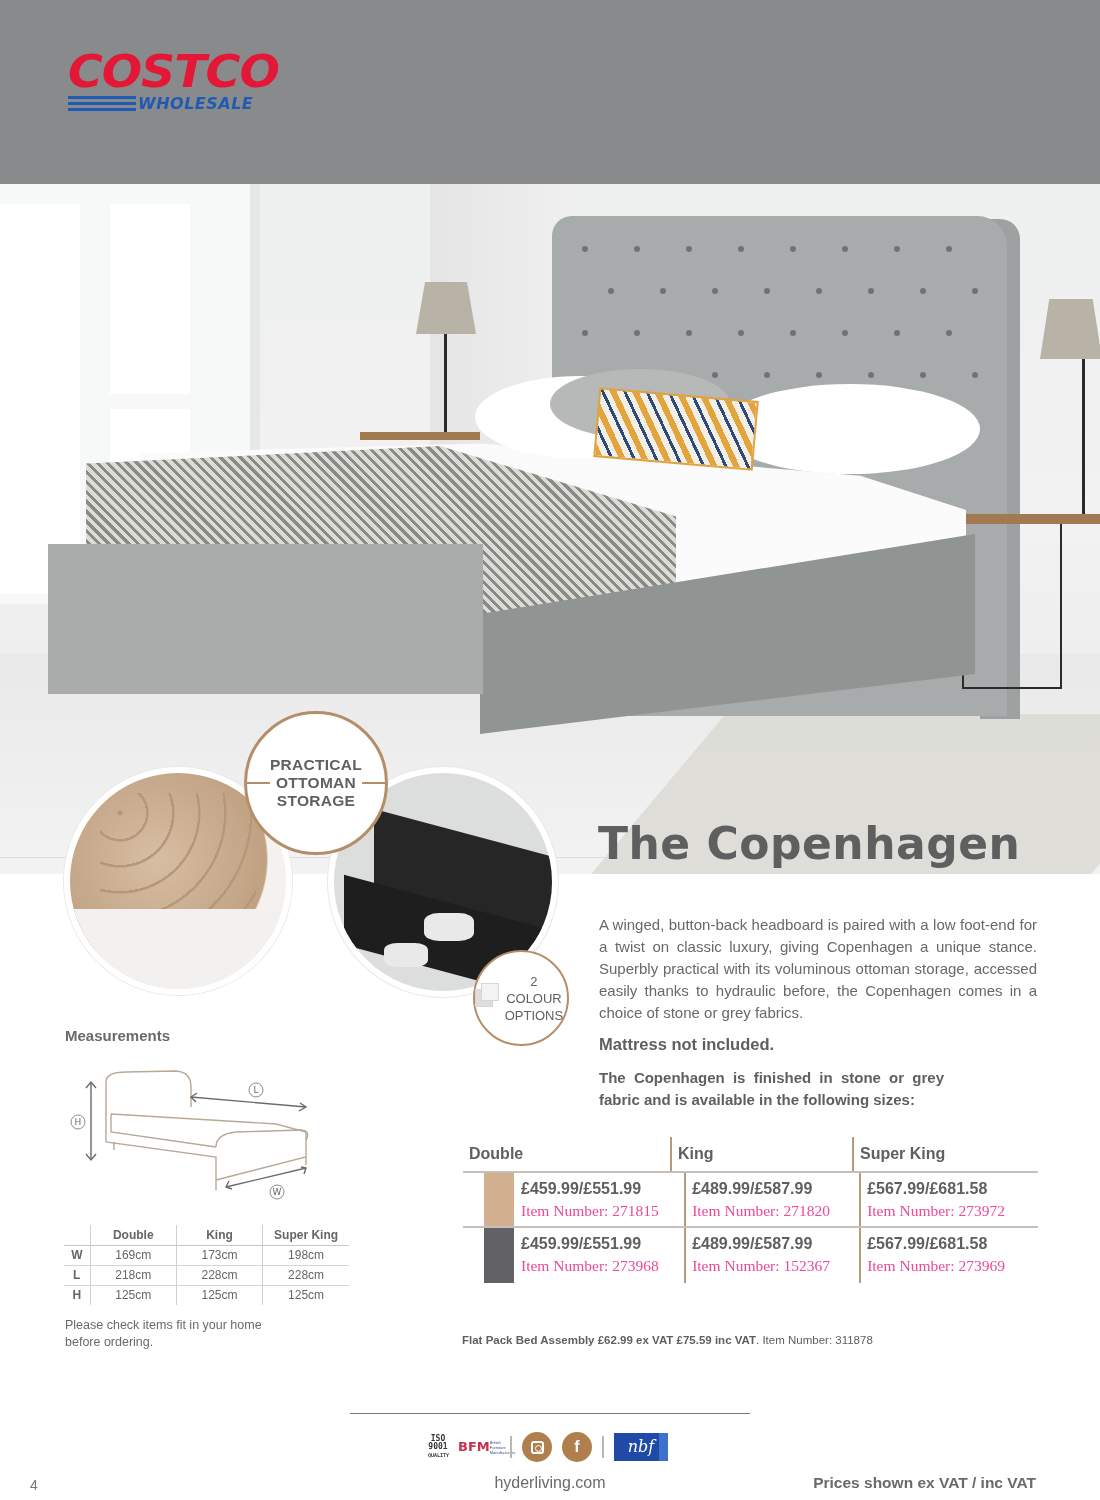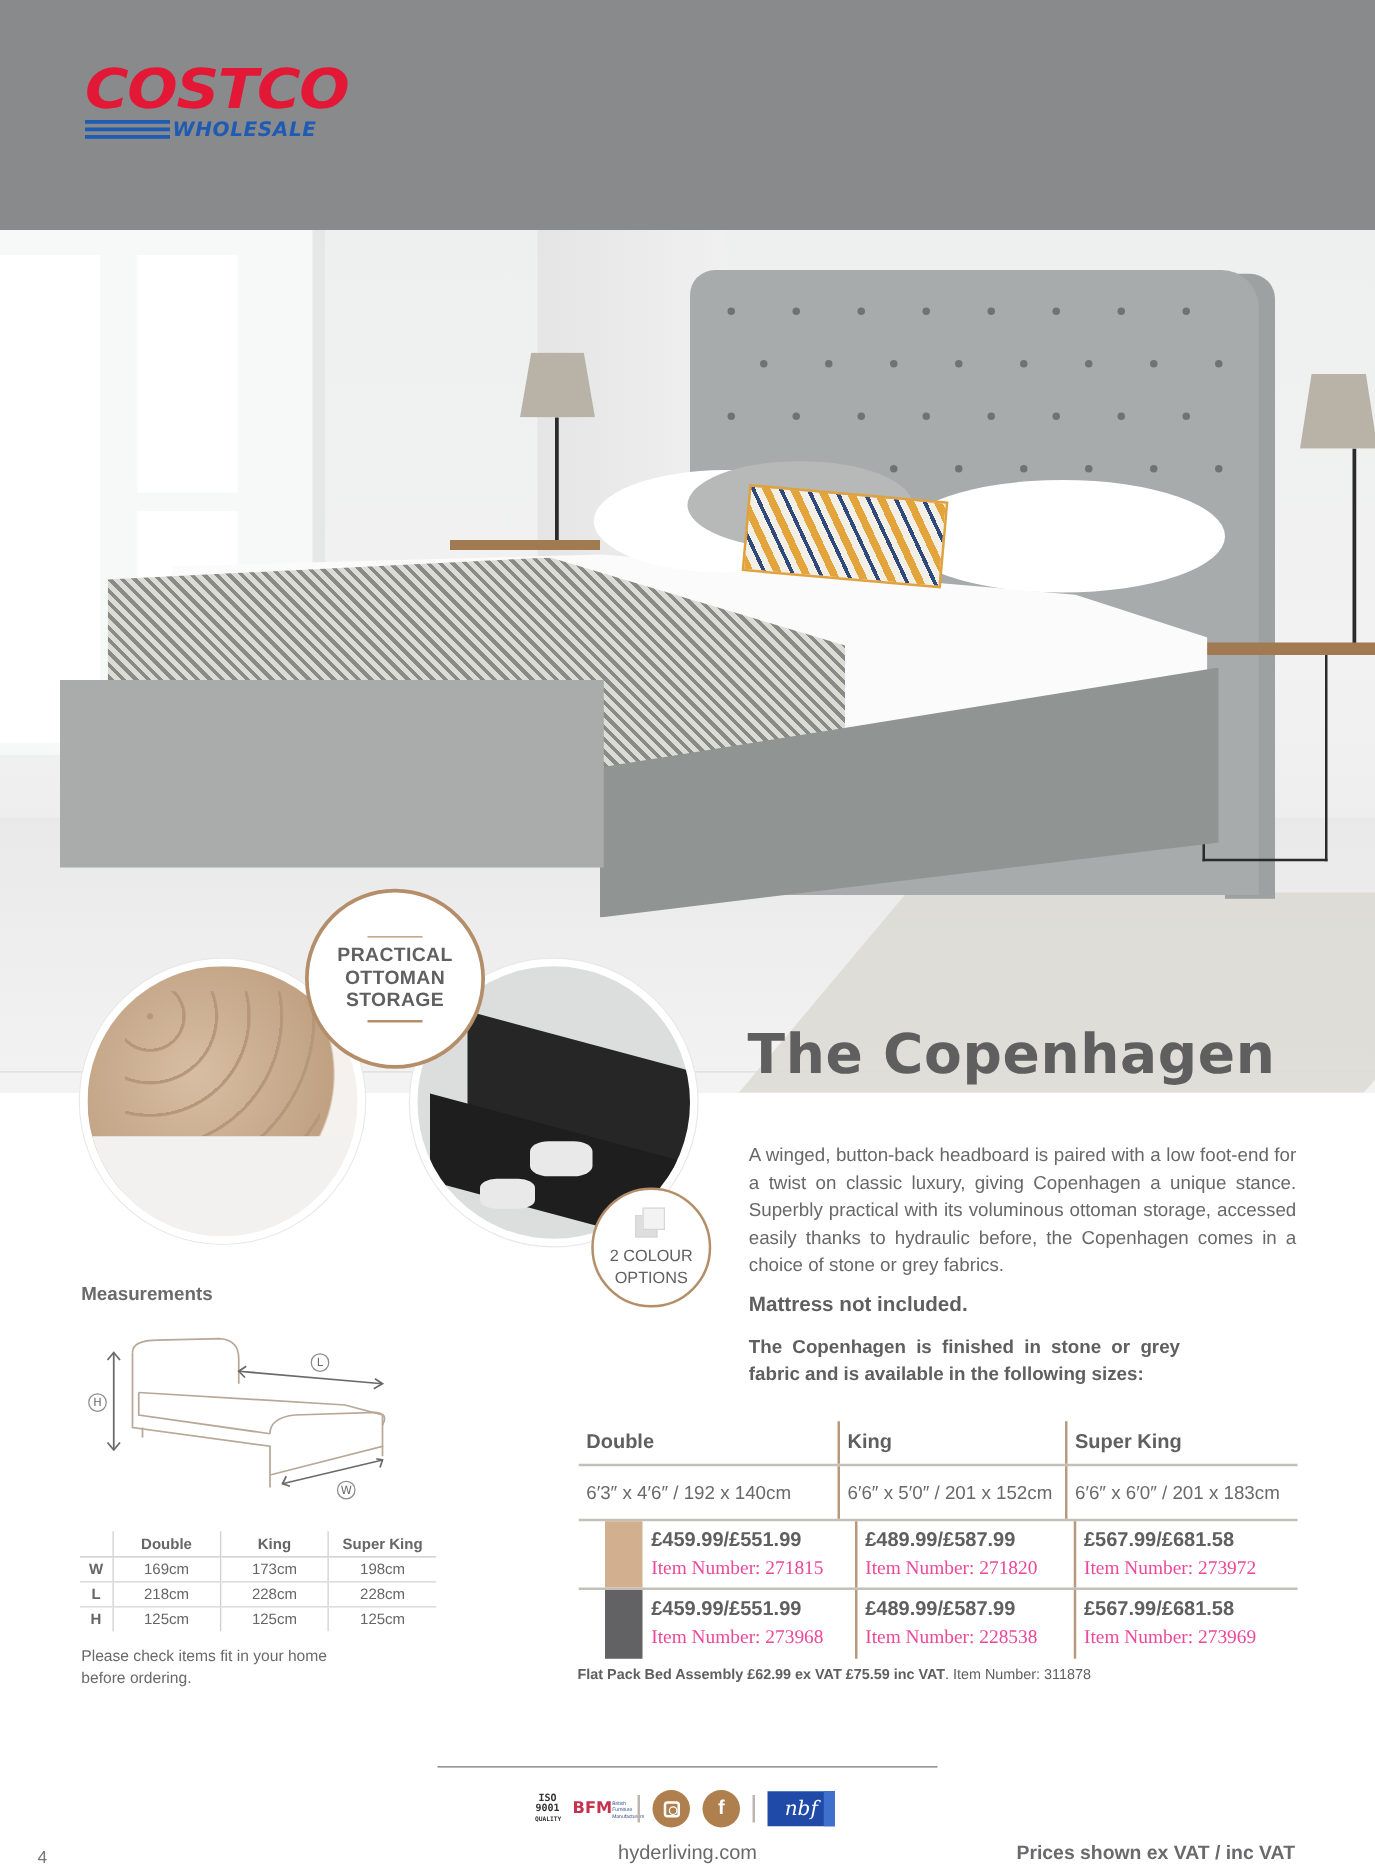--- a/index.html
+++ b/index.html
@@ -38,21 +38,21 @@
   
   .circle-photo { position: absolute; border-radius: 50%; border: 6px solid #ffffff; box-shadow: 0 0 0 1px #e8e8e8; overflow: hidden; }
   .circle-photo.beige { left: 64px; top: 767px; width: 228px; height: 228px; background: radial-gradient(circle at 40% 40%, #d7bea3, #c0a182 60%, #f4f1ee 61%); }
   .circle-photo.beige .tufts { position: absolute; inset: 20px 30px 80px 30px; background: repeating-radial-gradient(circle at 20px 20px, #b6977a 0 2px, transparent 3px 26px); }
   .circle-photo.beige .pillows { position: absolute; left: 0; bottom: 0; width: 100%; height: 80px; background: #f2f1ef; }
   .circle-photo.storage { left: 328px; top: 767px; width: 230px; height: 230px; background: #dcdddd; }
   .circle-photo.storage .lid { position: absolute; left: 40px; top: 60px; width: 180px; height: 90px; background: #262626; transform: skewY(15deg); }
   .circle-photo.storage .box { position: absolute; left: 10px; top: 130px; width: 210px; height: 70px; background: #1e1e1e; transform: skewY(15deg); }
   .circle-photo.storage .cushion-s { position: absolute; background: #e9e9e9; border-radius: 30%; }
 
-  .badge { position: absolute; border-radius: 50%; background: #ffffff; border: 3px solid #b48e69; display: flex; flex-direction: column; align-items: center; justify-content: center; text-align: center; }
+  .badge { position: absolute; border-radius: 50%; background: #ffffff; border: 3px solid #b48e69; display: flex; flex-direction: row; align-items: center; justify-content: center; text-align: center; }
   .badge.ottoman { left: 244px; top: 711px; width: 144px; height: 144px; }
   .badge-rule { width: 44px; height: 1.5px; background: #b48e69; margin: 6px 0; }
   .badge-text { font-size: 15.5px; font-weight: 600; color: #606062; line-height: 18px; letter-spacing: 0.3px; white-space: pre-line; }
   .badge.colour { left: 473px; top: 950px; width: 96px; height: 96px; border-width: 2.5px; }
   .badge.colour .swatch-icon { width: 26px; height: 26px; position: relative; margin-bottom: 4px; }
   .badge.colour .swatch-icon i { position: absolute; width: 18px; height: 18px; border: 1px solid #d6d6d6; }
   .badge.colour .badge-text { font-size: 13px; font-weight: 400; line-height: 17px; letter-spacing: 0; }
 
   
   .divider-line { position: absolute; left: 0; top: 857px; width: 1100px; height: 1px; background: #dcdcdc; }
@@ -231,25 +231,20 @@
 <p class="description">A winged, button-back headboard is paired with a low foot-end for a twist on classic luxury, giving Copenhagen a unique stance. Superbly practical with its voluminous ottoman storage, accessed easily thanks to hydraulic before, the Copenhagen comes in a choice of stone or grey fabrics.</p>
 <div class="note-bold">Mattress not included.</div>
 <p class="sizes-intro">The Copenhagen is finished in stone or grey fabric and is available in the following sizes:</p>
 
 <div class="price-table">
   <div class="pt-row head">
     <div class="pt-cell c1 pt-head">Double</div>
     <div class="pt-cell c2 pt-head">King</div>
     <div class="pt-cell c3 pt-head">Super King</div>
   </div>
-  <div class="pt-row dims">
-    <div class="pt-cell c1 pt-dim">6′3″ x 4′6″ / 192 x 140cm</div>
-    <div class="pt-cell c2 pt-dim">6′6″ x 5′0″ / 201 x 152cm</div>
-    <div class="pt-cell c3 pt-dim">6′6″ x 6′0″ / 201 x 183cm</div>
-  </div>
 
   <div class="pt-row price stone">
     <div class="pt-cell c1 price-cell">
       <div class="swatch-bar" style="background:#d2af8e;"></div>
       <div class="price-val">£459.99/£551.99</div>
       <div class="item-no">Item Number: 271815</div>
     </div>
     <div class="pt-cell c2 price-cell">
       <div class="price-val">£489.99/£587.99</div>
       <div class="item-no">Item Number: 271820</div>
@@ -261,21 +256,21 @@
   </div>
 
   <div class="pt-row price grey">
     <div class="pt-cell c1 price-cell">
       <div class="swatch-bar" style="background:#626264;"></div>
       <div class="price-val">£459.99/£551.99</div>
       <div class="item-no">Item Number: 273968</div>
     </div>
     <div class="pt-cell c2 price-cell">
       <div class="price-val">£489.99/£587.99</div>
-      <div class="item-no">Item Number: 228538</div>
+      <div class="item-no">Item Number: 152367</div>
     </div>
     <div class="pt-cell c3 price-cell">
       <div class="price-val">£567.99/£681.58</div>
       <div class="item-no">Item Number: 273969</div>
     </div>
   </div>
 </div>
 
 <div class="assembly"><b>Flat Pack Bed Assembly £62.99 ex VAT £75.59 inc VAT</b><span>. Item Number: 311878</span></div>
 

